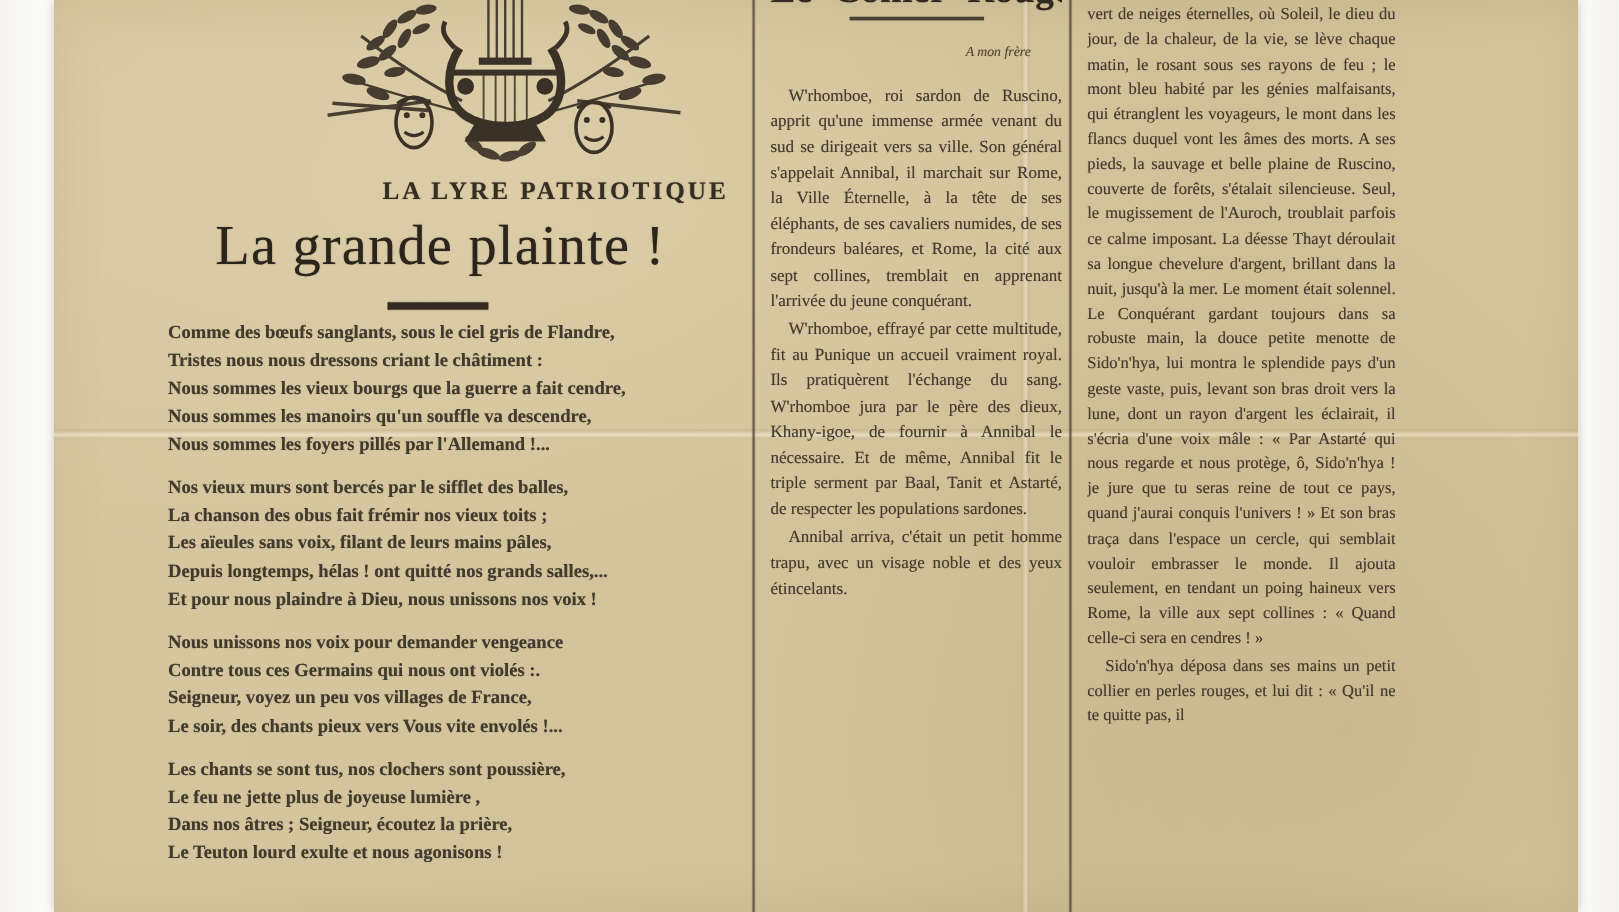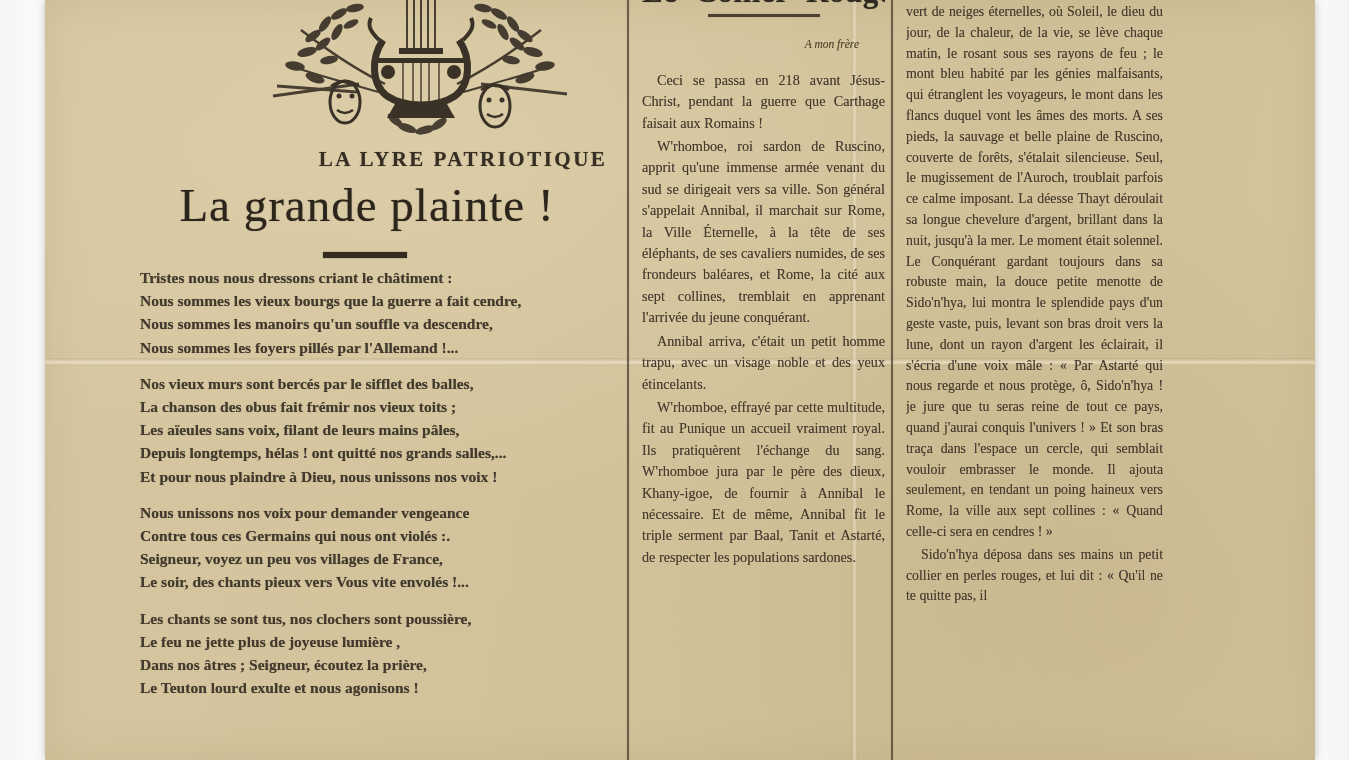--- a/index.html
+++ b/index.html
@@ -192,20 +192,21 @@
           <ellipse cx="128" cy="120" rx="9" ry="4" transform="rotate(40 128 120)"></ellipse>
         </g>
       </svg>
     </div>
 
     <div class="kicker ink">LA LYRE PATRIOTIQUE</div>
     <div class="headline">La grande plainte !</div>
     <div class="headline-rule"></div>
     <div class="poem">
         <div class="stanza">
+          <div class="poem-line">Comme des bœufs sanglants, sous le ciel gris de Flandre,</div>
           <div class="poem-line">Tristes nous nous dressons criant le châtiment :</div>
           <div class="poem-line">Nous sommes les vieux bourgs que la guerre a fait cendre,</div>
           <div class="poem-line">Nous sommes les manoirs qu'un souffle va descendre,</div>
           <div class="poem-line">Nous sommes les foyers pillés par l'Allemand !...</div>
         </div>
         <div class="stanza">
           <div class="poem-line">Nos vieux murs sont bercés par le sifflet des balles,</div>
           <div class="poem-line">La chanson des obus fait frémir nos vieux toits ;</div>
           <div class="poem-line">Les aïeules sans voix, filant de leurs mains pâles,</div>
           <div class="poem-line">Depuis longtemps, hélas ! ont quitté nos grands salles,...</div>
@@ -223,24 +224,23 @@
           <div class="poem-line">Dans nos âtres ; Seigneur, écoutez la prière,</div>
           <div class="poem-line">Le Teuton lourd exulte et nous agonisons !</div>
         </div>
       </div>
 
     <div class="col col-mid">
       <div class="mid-headline">Le Collier Rouge</div>
       <div class="mid-headline-rule"></div>
       <div class="dedication">A mon frère</div>
       <div>
-          <p class="col-par">Ceci se passa en 218 avant Jésus-Christ, pendant la guerre que Carthage faisait aux Romains !</p>
           <p class="col-par">W'rhomboe, roi sardon de Ruscino, apprit qu'une immense armée venant du sud se dirigeait vers sa ville. Son général s'appelait Annibal, il marchait sur Rome, la Ville Éternelle, à la tête de ses éléphants, de ses cavaliers numides, de ses frondeurs baléares, et Rome, la cité aux sept collines, tremblait en apprenant l'arrivée du jeune conquérant.</p>
+          <p class="col-par">W'rhomboe, effrayé par cette multitude, fit au Punique un accueil vraiment royal. Ils pratiquèrent l'échange du sang. W'rhomboe jura par le père des dieux, Khany-igoe, de fournir à Annibal le nécessaire. Et de même, Annibal fit le triple serment par Baal, Tanit et Astarté, de respecter les populations sardones.</p>
           <p class="col-par">Annibal arriva, c'était un petit homme trapu, avec un visage noble et des yeux étincelants.</p>
-          <p class="col-par">W'rhomboe, effrayé par cette multitude, fit au Punique un accueil vraiment royal. Ils pratiquèrent l'échange du sang. W'rhomboe jura par le père des dieux, Khany-igoe, de fournir à Annibal le nécessaire. Et de même, Annibal fit le triple serment par Baal, Tanit et Astarté, de respecter les populations sardones.</p>
         </div>
     </div>
 
     <div class="col col-right no-indent-first">
       <div>
           <p class="col-par">vert de neiges éternelles, où Soleil, le dieu du jour, de la chaleur, de la vie, se lève chaque matin, le rosant sous ses rayons de feu ; le mont bleu habité par les génies malfaisants, qui étranglent les voyageurs, le mont dans les flancs duquel vont les âmes des morts. A ses pieds, la sauvage et belle plaine de Ruscino, couverte de forêts, s'étalait silencieuse. Seul, le mugissement de l'Auroch, troublait parfois ce calme imposant. La déesse Thayt déroulait sa longue chevelure d'argent, brillant dans la nuit, jusqu'à la mer. Le moment était solennel. Le Conquérant gardant toujours dans sa robuste main, la douce petite menotte de Sido'n'hya, lui montra le splendide pays d'un geste vaste, puis, levant son bras droit vers la lune, dont un rayon d'argent les éclairait, il s'écria d'une voix mâle : « Par Astarté qui nous regarde et nous protège, ô, Sido'n'hya ! je jure que tu seras reine de tout ce pays, quand j'aurai conquis l'univers ! » Et son bras traça dans l'espace un cercle, qui semblait vouloir embrasser le monde. Il ajouta seulement, en tendant un poing haineux vers Rome, la ville aux sept collines : « Quand celle-ci sera en cendres ! »</p>
           <p class="col-par">Sido'n'hya déposa dans ses mains un petit collier en perles rouges, et lui dit : « Qu'il ne te quitte pas, il</p>
         </div>
     </div>
 

